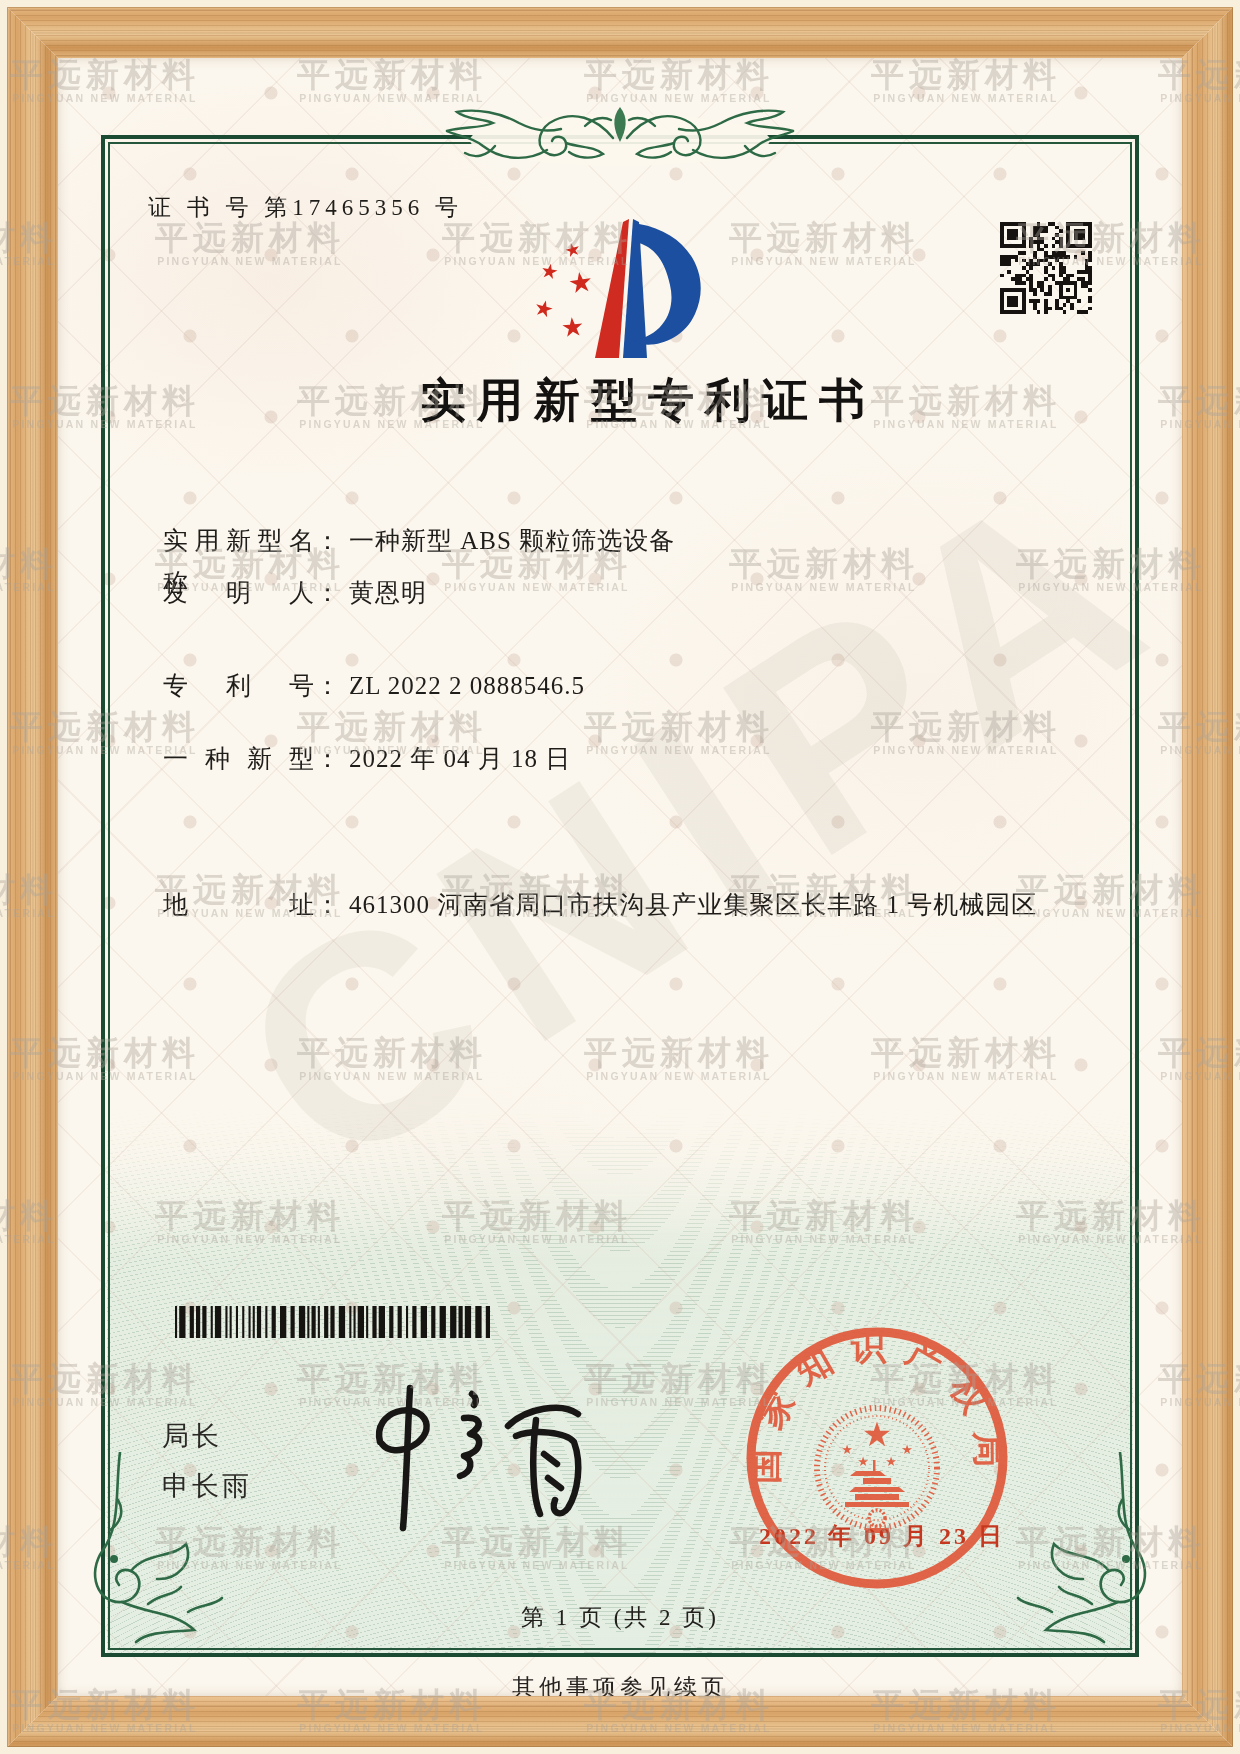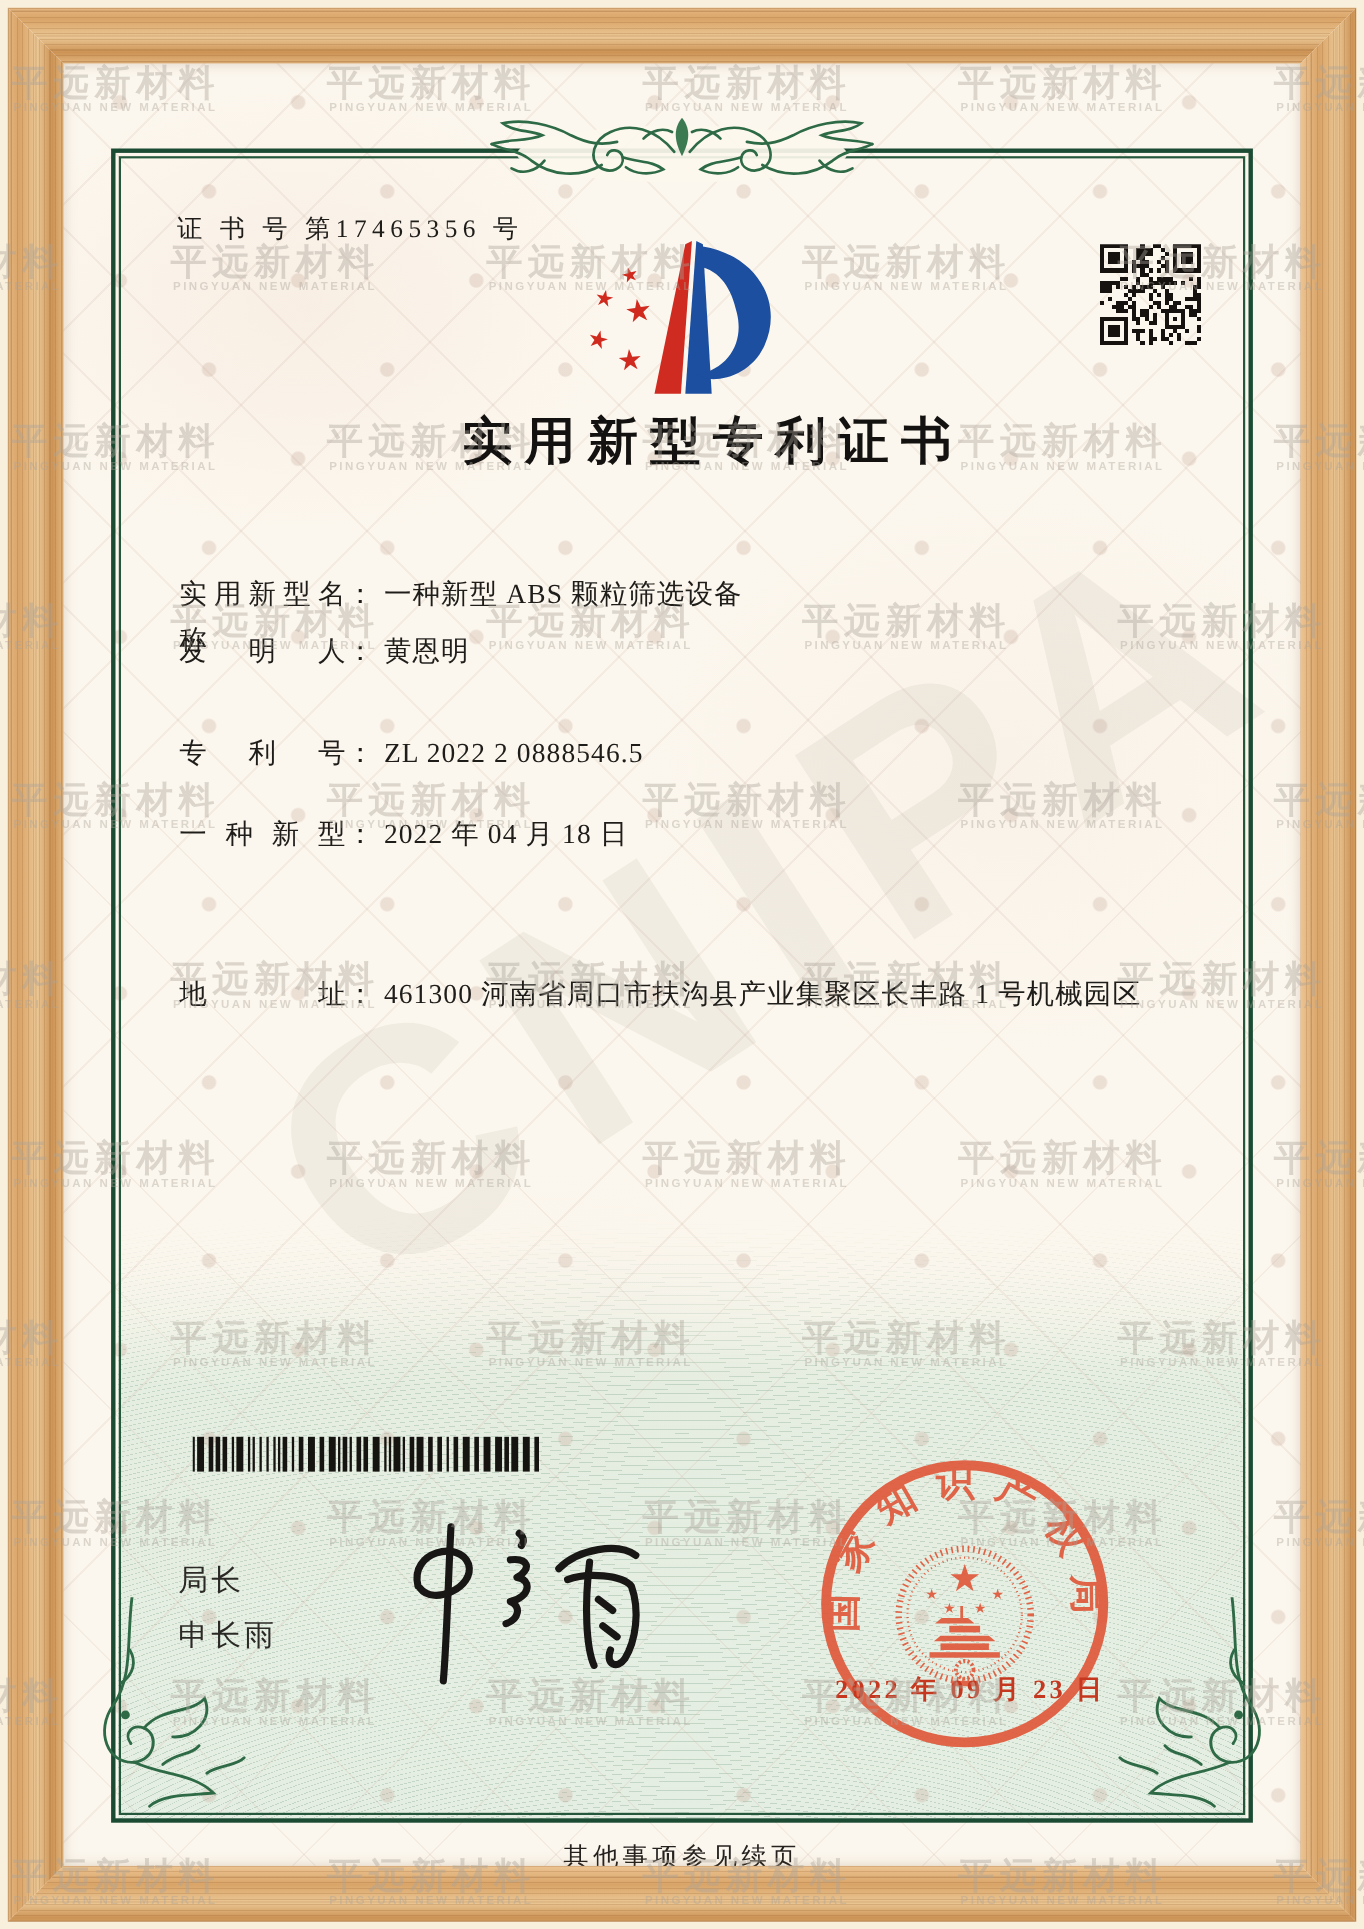--- a/index.html
+++ b/index.html
@@ -28,21 +28,21 @@
     background-position:0 0,0 0,28px 12px,109px 93px;}
   .cnipa-wm{position:absolute;left:150px;top:420px;width:1100px;height:800px;z-index:1;
     display:flex;align-items:center;justify-content:center;pointer-events:none;}
   .cnipa-wm span{transform:rotate(-33deg);font-family:"Liberation Sans","DejaVu Sans",sans-serif;
     font-weight:bold;font-size:290px;letter-spacing:26px;color:rgba(165,155,142,0.12);}
   
   .gborder{position:absolute;left:101px;top:135px;width:1038px;height:1522px;
     border:4px solid #1b4b32;z-index:3;}
   .gborder-inner{position:absolute;inset:3px;border:2px solid #24573b;}
   
-  .certno{position:absolute;left:161px;top:192px;font-size:23px;letter-spacing:5px;z-index:4;}
+  .certno{position:absolute;left:148px;top:192px;font-size:23px;letter-spacing:5px;z-index:4;}
   .title{position:absolute;left:0;top:370px;width:1240px;text-align:center;z-index:4;
     font-size:46px;font-weight:bold;letter-spacing:11px;color:#141210;margin-left:28px;}
   .fieldrow{position:absolute;left:163px;font-size:25px;letter-spacing:1px;z-index:4;line-height:42px;}
   .flabel{display:inline-block;width:152px;text-align:justify;text-align-last:justify;vertical-align:top;}
   .fcolon{vertical-align:top;}
   .fvalue{display:inline-block;max-width:748px;vertical-align:top;margin-left:8px;}
   .grant2{position:absolute;left:482px;top:0;white-space:nowrap;}
   .paras{position:absolute;left:140px;top:1024px;width:962px;z-index:4;
     font-size:24px;line-height:38.5px;letter-spacing:1.2px;text-align:justify;color:#24201c;}
   .paras p{margin:0;text-indent:2em;}
@@ -561,20 +561,21 @@
         <rect x="-22" y="26" width="44" height="6"></rect>
         <rect x="-32" y="34" width="64" height="5"></rect>
         <rect x="-4" y="-8" width="2.5" height="14"></rect>
       </g>
       <circle cx="0" cy="50" r="8" fill="none" stroke-width="3.5" stroke-dasharray="2 2"></circle>
       <rect x="-12" y="60" width="24" height="5" stroke="none"></rect>
     </g>
   </svg>
   <div class="seal-date">2022 年 09 月 23 日</div>
 
+  <div class="pageinfo">第 1 页 (共 2 页)</div>
   <div class="contnote">其他事项参见续页</div>
 
   <div class="paper-shadow"></div>
   <div class="wood wood-h wood-top"></div>
   <div class="wood wood-h wood-bottom"></div>
   <div class="wood wood-v wood-left"></div>
   <div class="wood wood-v wood-right"></div>
   <div class="frame-edge"></div>
 
   <div id="wm-layer">

